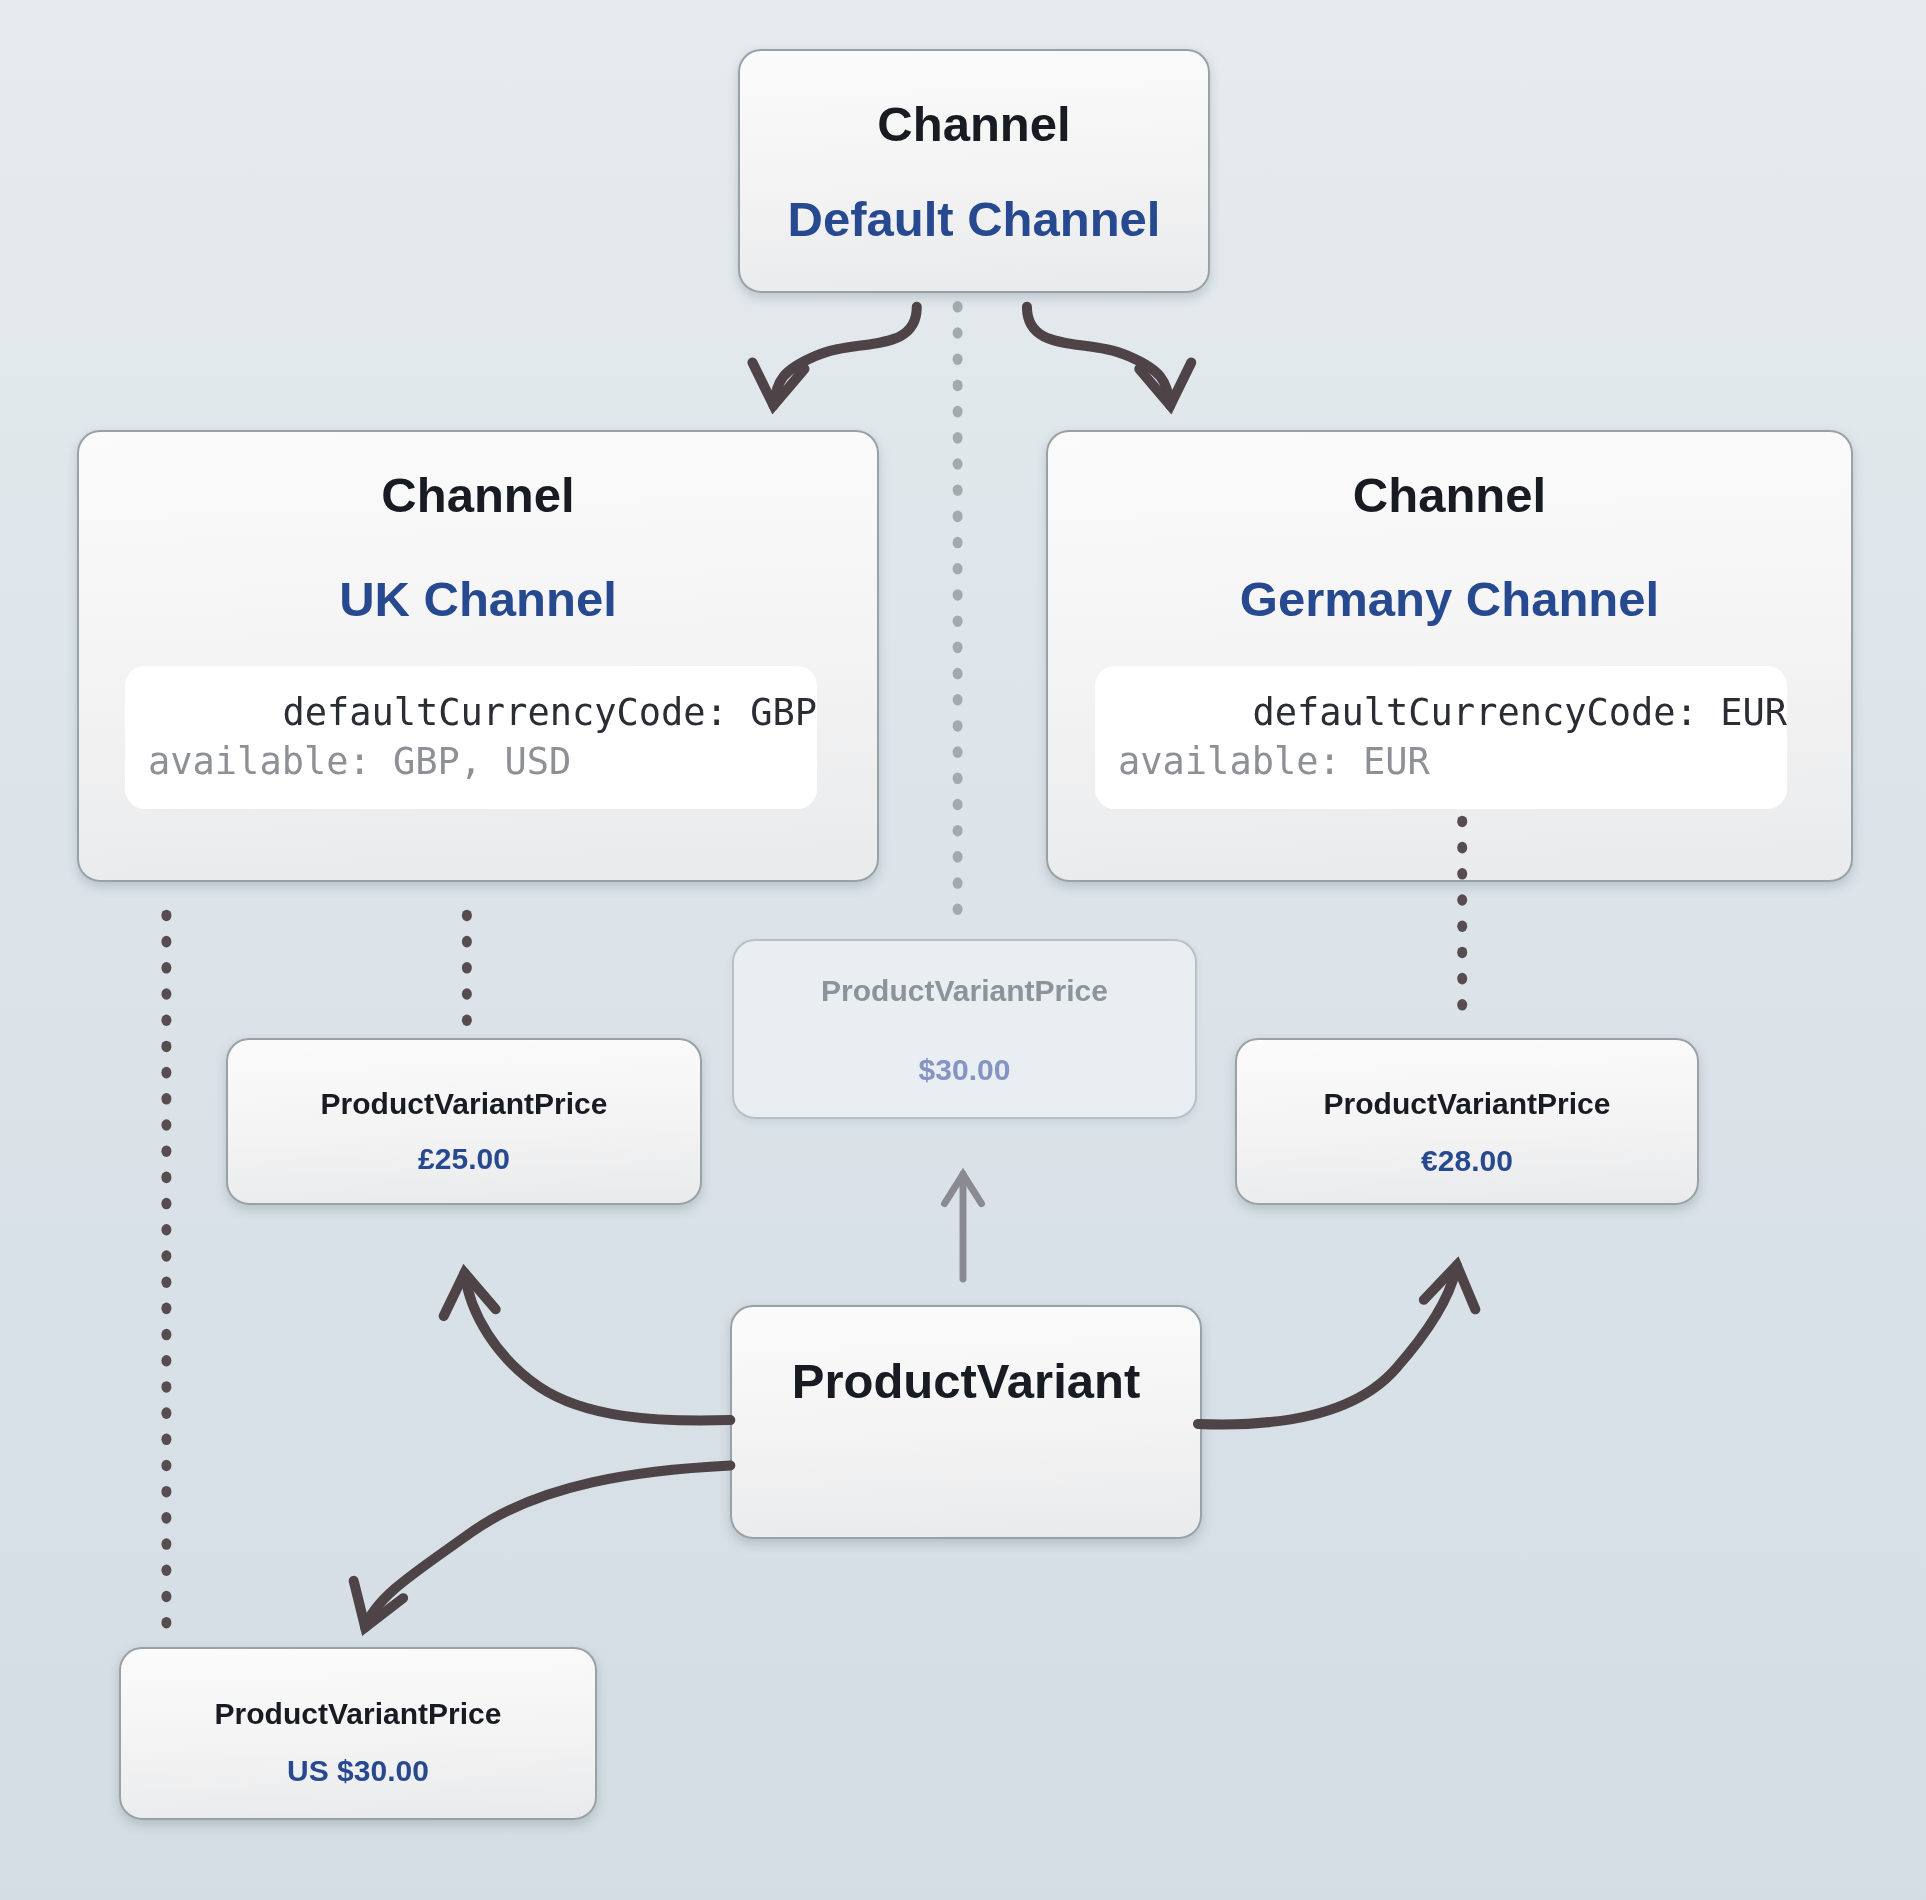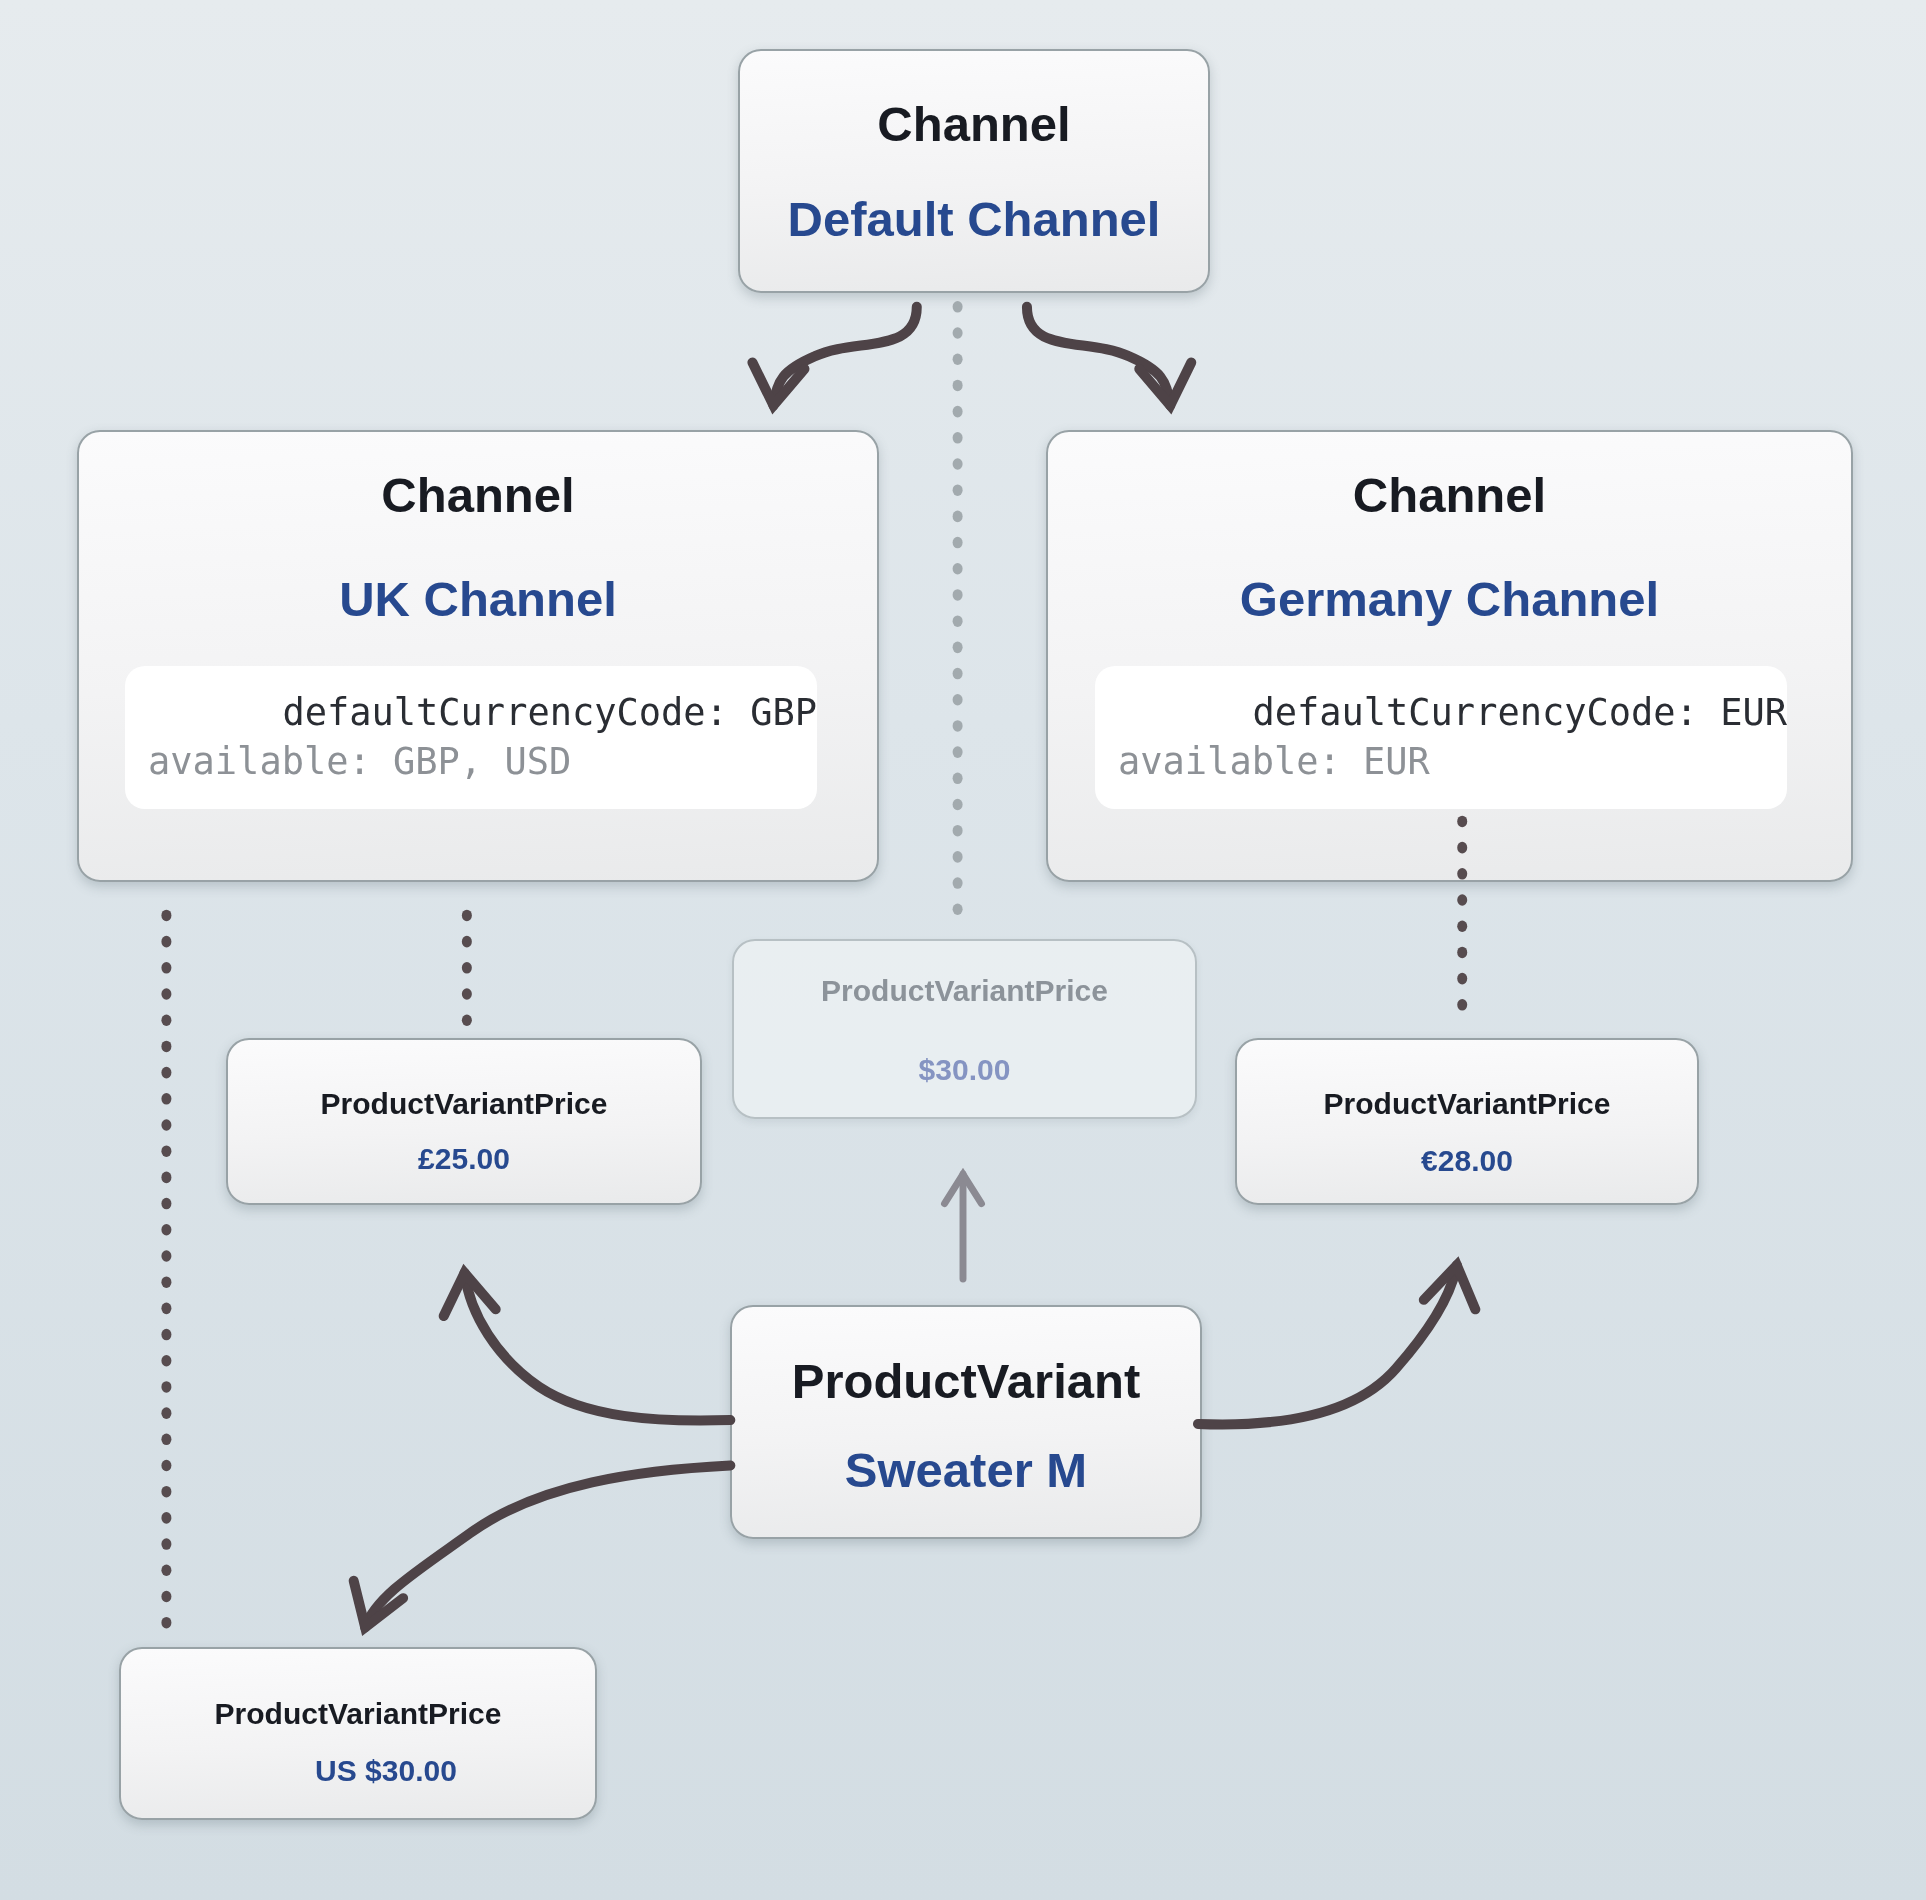--- a/index.html
+++ b/index.html
@@ -90,26 +90,25 @@
     <div class="line t-price c-blue" style="top:99px;">£25.00</div>
   </div>
 
   <div class="node" style="left:1235px;top:1038px;width:460px;height:163px;">
     <div class="line t-price c-dark" style="top:44px;">ProductVariantPrice</div>
     <div class="line t-price c-blue" style="top:101px;">€28.00</div>
   </div>
 
   <div class="node" style="left:730px;top:1305px;width:468px;height:230px;">
     <div class="line t-big c-dark" style="top:50px;">ProductVariant</div>
-    <div class="line t-big c-blue" style="top:139px;">Sweater M</div>
   </div>
 
   <div class="node" style="left:119px;top:1647px;width:474px;height:169px;">
     <div class="line t-price c-dark" style="top:45px;">ProductVariantPrice</div>
-    <div class="line t-price c-blue" style="top:102px;padding-left:28px;">US $30.00</div>
+    <div class="line t-price c-blue" style="top:102px;">US $30.00</div>
   </div>
 
   <svg class="wires" width="1926" height="1901" viewBox="0 0 2500 2467">
     <defs>
       <marker id="ah-dark" markerUnits="userSpaceOnUse" markerWidth="130" markerHeight="130" refX="62" refY="54" orient="auto">
         <path d="M 10 20 L 62 54 L 10 88" fill="none" stroke="#4e4347" stroke-width="13" stroke-linecap="round"></path>
       </marker>
       <marker id="ah-gray" markerUnits="userSpaceOnUse" markerWidth="100" markerHeight="100" refX="48" refY="40" orient="auto">
         <path d="M 10 16 L 48 40 L 10 64" fill="none" stroke="#8b8a92" stroke-width="9" stroke-linecap="round"></path>
       </marker>

